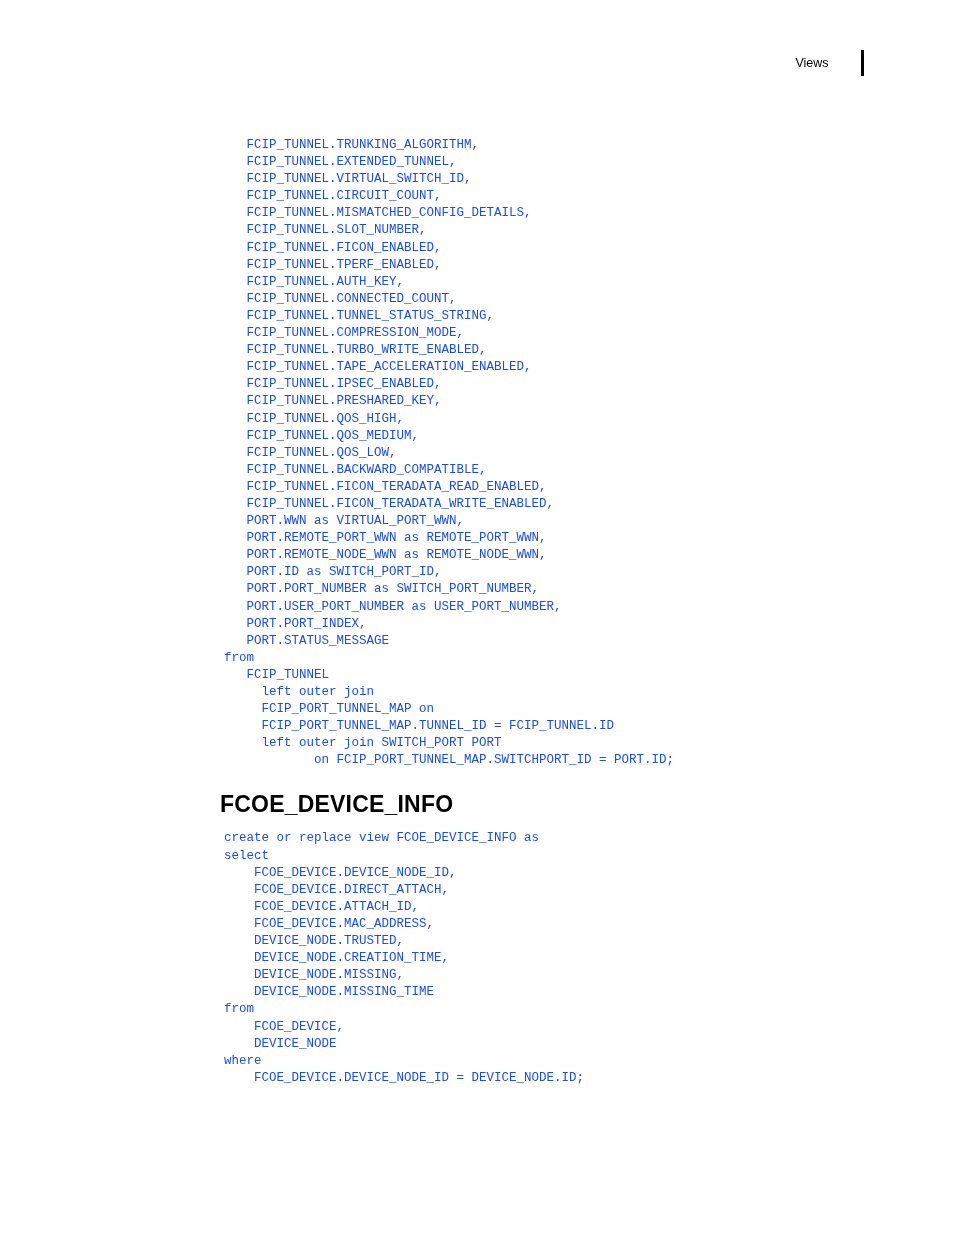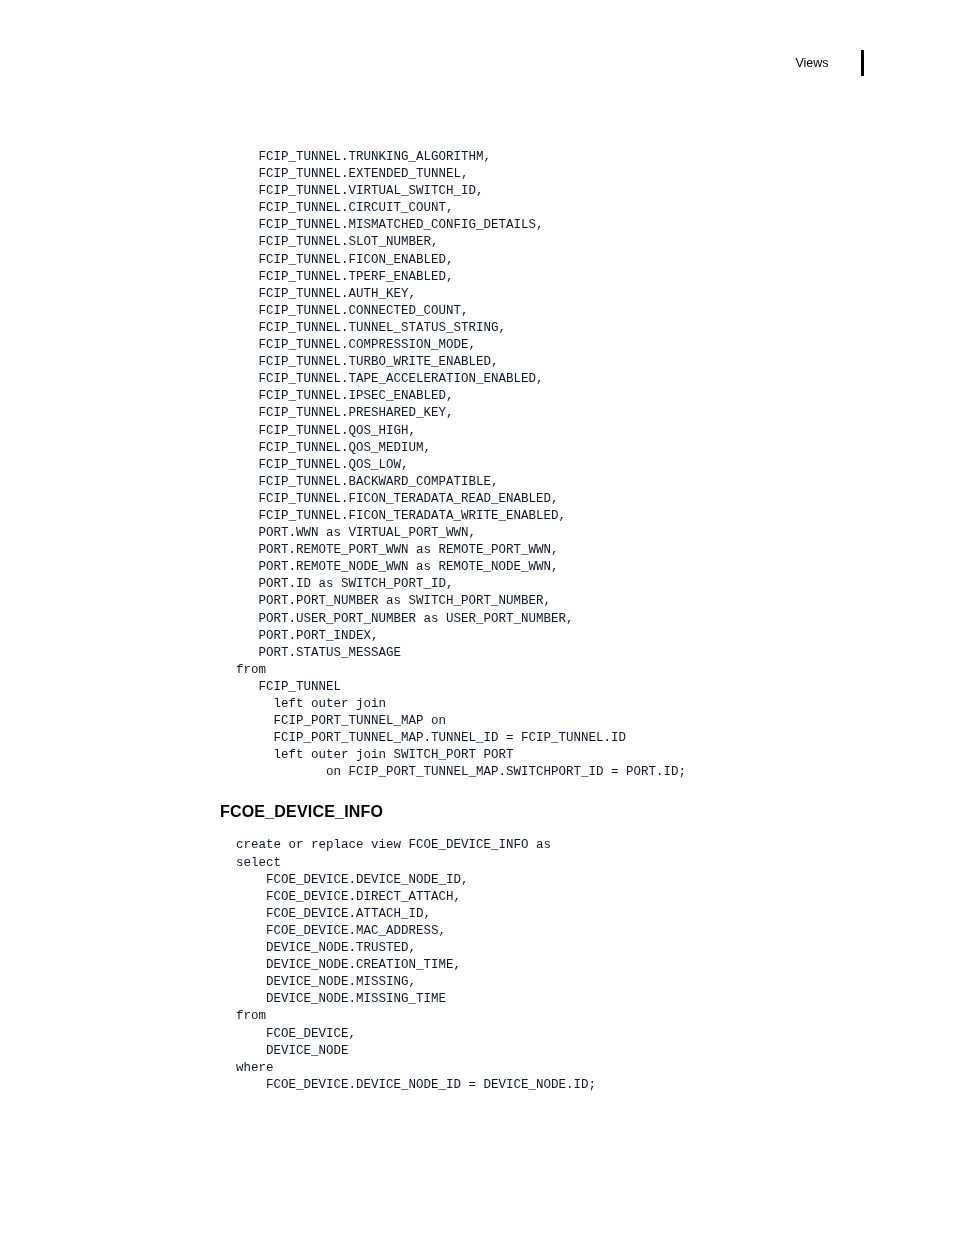--- a/index.html
+++ b/index.html
@@ -37,31 +37,31 @@
     background: #000;
     vertical-align: middle;
   }
   .content {
     position: absolute;
     left: 220px;
     top: 133px;
     width: 640px;
   }
   pre.code {
-    margin: 16px;
+    margin: 4px;
     font-family: "Courier New", Courier, monospace;
     font-size: 12.5px;
     line-height: 17.1px;
     white-space: pre;
-    color: #0f172a;
+    color: #1d4ed8;
   }
   h2.section {
     font-family: "Helvetica Neue", Helvetica, Arial, sans-serif;
     font-weight: 700;
-    font-size: 16px;
+    font-size: 23px;
     margin: 22px 0 12px 0;
     letter-spacing: 0.2px;
   }
 </style>
 </head>
 <body>
 
 <div class="page">
 
   <div class="header">

